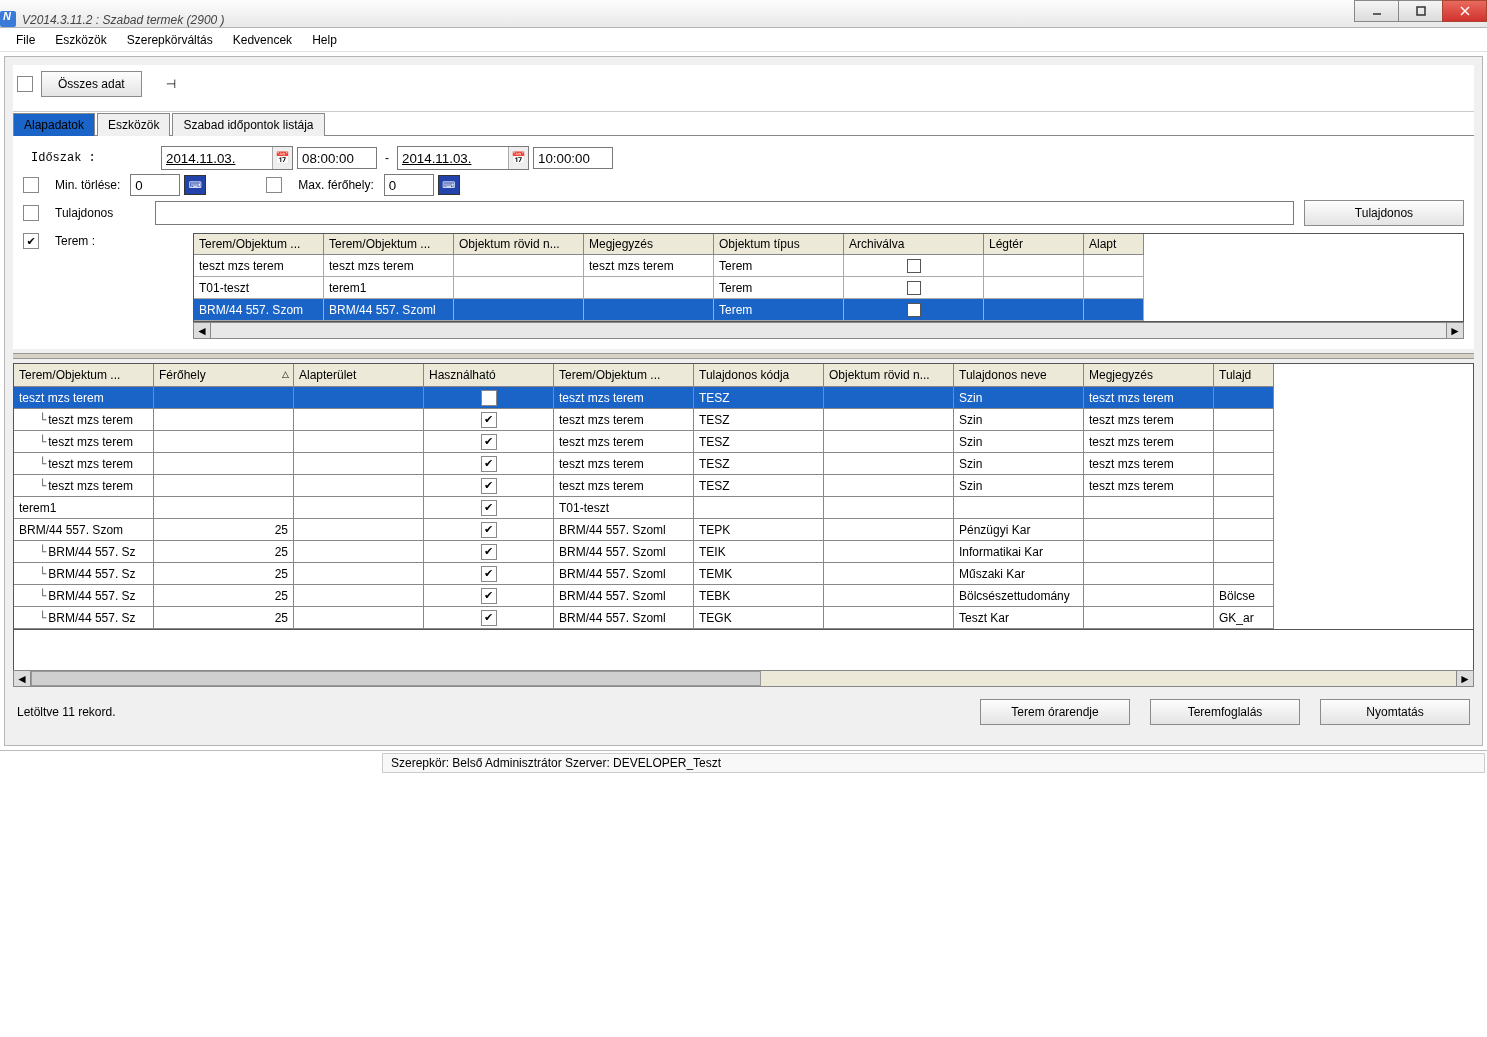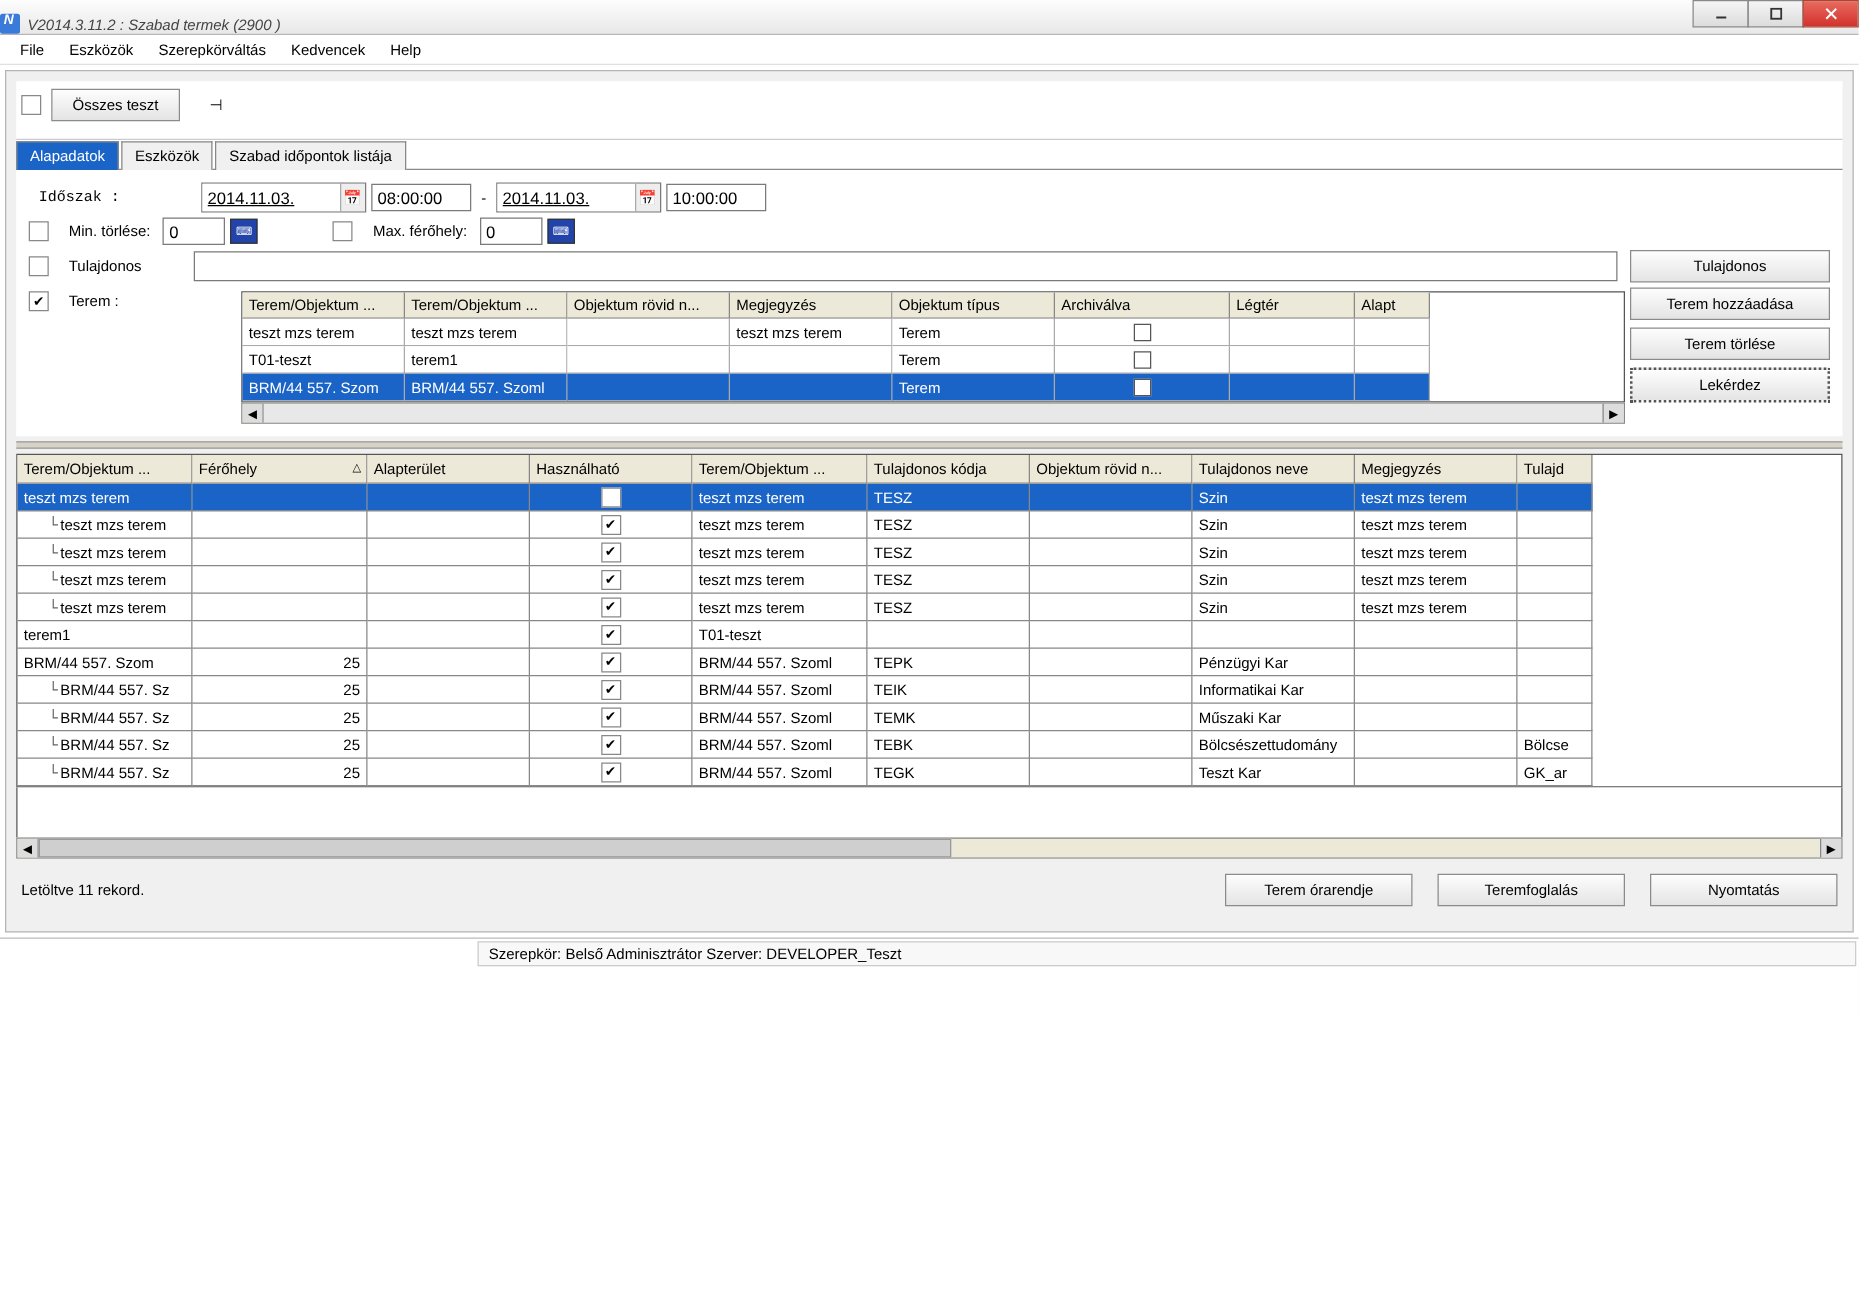--- a/index.html
+++ b/index.html
@@ -102,21 +102,21 @@
     }
     .tab {
       padding: 4px 10px;
       border: 1px solid #888;
       border-bottom: none;
       background: #f0f0f0;
       margin-right: 2px;
       position: relative;
       top: 1px;
     }
-    .tab.active { background: #1a63c7; color: #ffffff; }
+    .tab.active { background: #1a63c7; color: #000000; }
 
     
     .filter-panel {
       background: #fff;
       padding: 6px 10px 10px 10px;
     }
     .filter-row {
       display: flex;
       align-items: center;
       margin: 4px 0;
@@ -315,21 +315,21 @@
   <span>Eszközök</span>
   <span>Szerepkörváltás</span>
   <span>Kedvencek</span>
   <span>Help</span>
 </div>
 
 <div class="content">
 
   <div class="top-row">
     <div class="checkbox-box"></div>
-    <button class="btn">Összes teszt</button>
+    <button class="btn">Összes adat</button>
     <span class="pin-icon">⊣</span>
   </div>
 
   <div class="tabs">
     <div class="tab active">Alapadatok</div>
     <div class="tab">Eszközök</div>
     <div class="tab">Szabad időpontok listája</div>
   </div>
 
   <div class="filter-panel">
@@ -423,25 +423,20 @@
                 <div class="cell"></div>
               </div>
             </div>
         </div>
         <div class="hscroll">
           <div class="arrow">◄</div>
           <div class="track"></div>
           <div class="arrow right">►</div>
         </div>
       </div>
-      <div class="side-buttons">
-        <button class="btn">Terem hozzáadása</button>
-        <button class="btn">Terem törlése</button>
-        <button class="btn lekerdez">Lekérdez</button>
-      </div>
     </div>
 
   </div>
 
   <div class="splitter"></div>
 
   <div class="big-grid">
     <div class="big-header" id="big-header">
         <div class="cell">Terem/Objektum ...</div>
         <div class="cell">Férőhely<span class="sort-ind">△</span></div>

